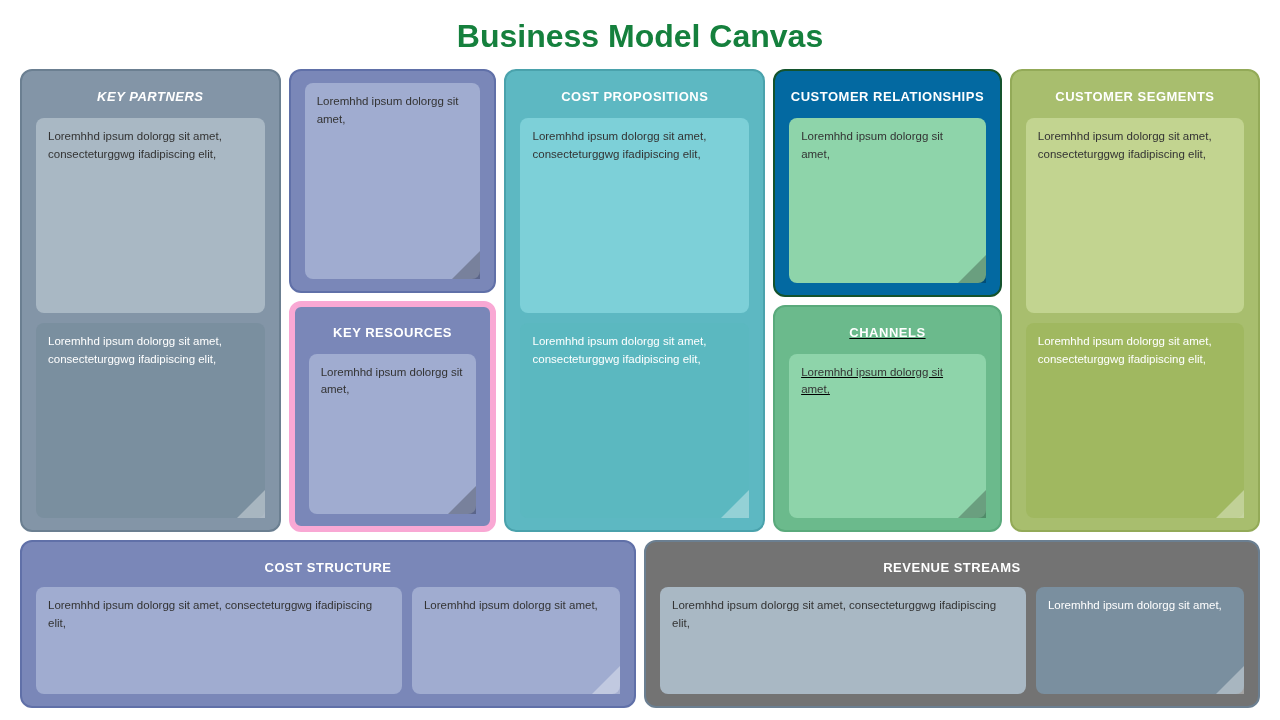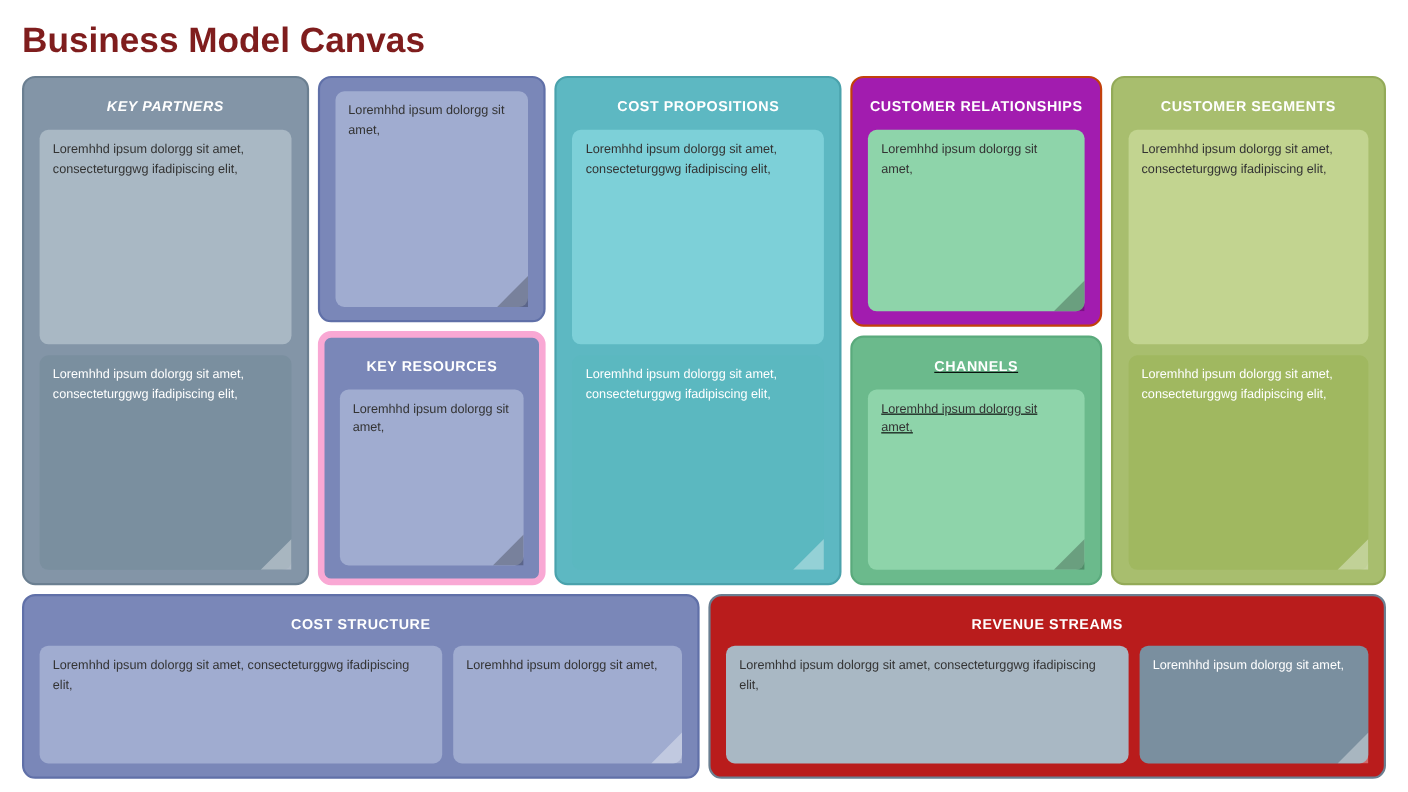--- a/index.html
+++ b/index.html
@@ -12,23 +12,24 @@
     }
     .page {
       width: 1280px;
       height: 720px;
       padding: 18px 20px 12px 20px;
       display: flex;
       flex-direction: column;
       gap: 10px;
     }
     .page-title {
+      text-align: center;
       font-size: 32px;
       font-weight: 700;
-      color: #7f1d1d;
+      color: #15803d;
       margin-bottom: 4px;
     }
     .canvas-grid {
       display: flex;
       flex-direction: column;
       gap: 8px;
       flex: 1;
     }
     .top-row {
       display: flex;
@@ -132,22 +133,22 @@
       background: #7dd0d8;
       color: #333;
     }
     .value-body-bottom {
       background: #5bb8c0;
       color: #fff;
     }
 
     
     .cr-outer {
-      background: #a21caf;
-      border: 2px solid #c2410c;
+      background: #0369a1;
+      border: 2px solid #14532d;
     }
     .cr-header { color: #fff; }
     .cr-body {
       background: #8ed4aa;
       color: #333;
     }
 
     
     .channels-outer {
       background: #6bba8c;
@@ -188,21 +189,21 @@
     }
     .cost-body-right {
       background: #a0acd0;
       color: #333;
       flex: 0.7;
     }
 
     
     .revenue-outer {
       flex: 1;
-      background: #b91c1c;
+      background: #737373;
       border: 2px solid #6b7f91;
       justify-content: flex-end;
     }
     .revenue-header { color: #fff; }
     .revenue-body-left {
       background: #a9b8c4;
       color: #333;
       flex: 1.3;
     }
     .revenue-body-right {

